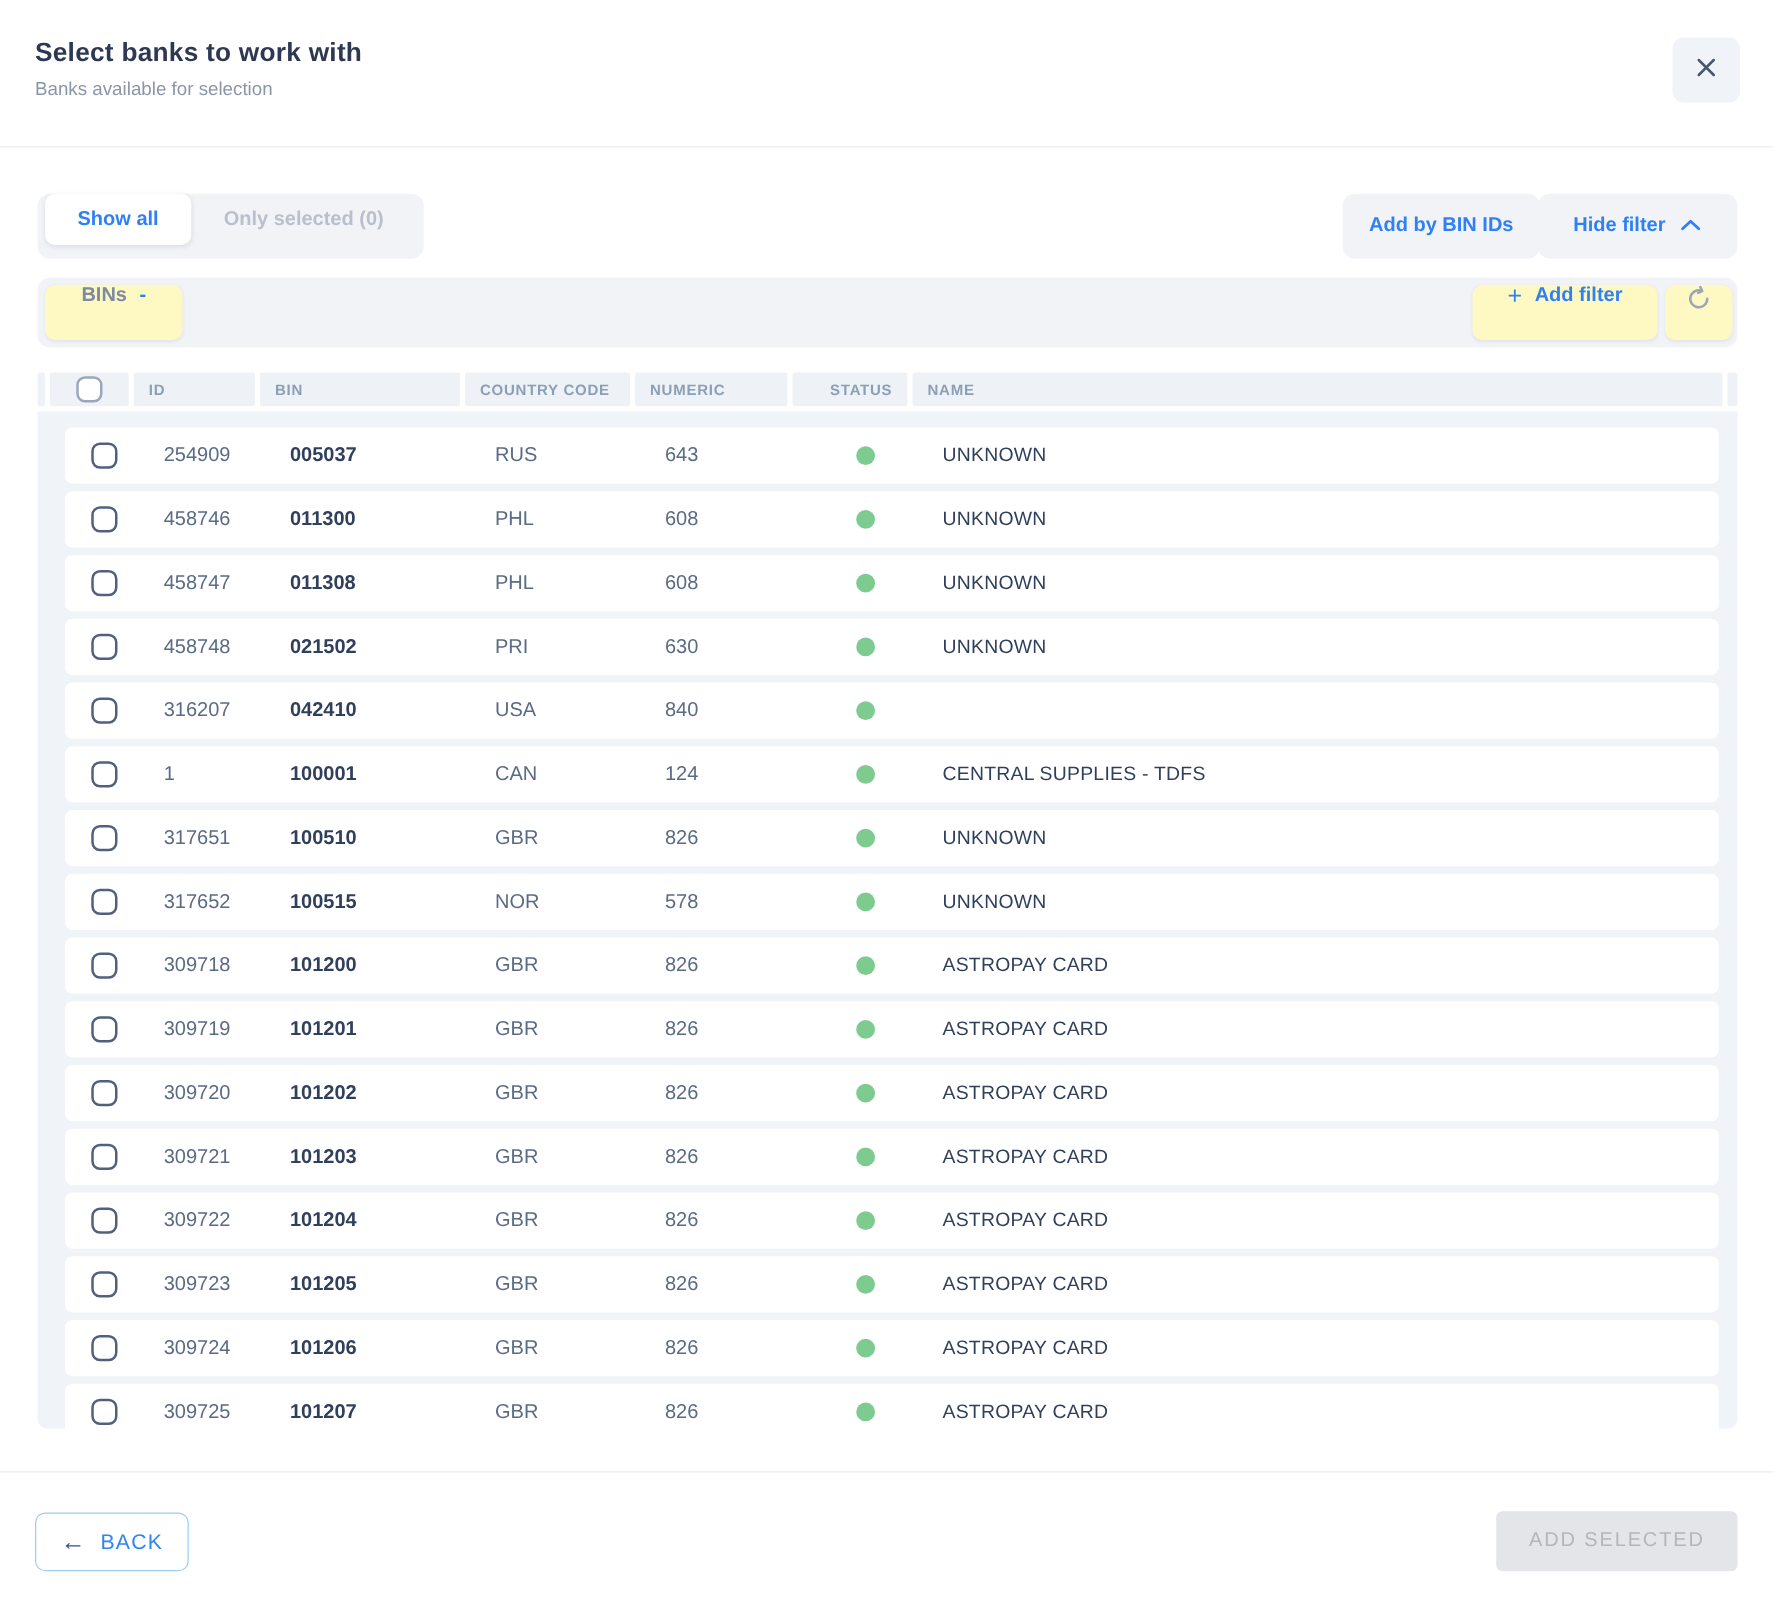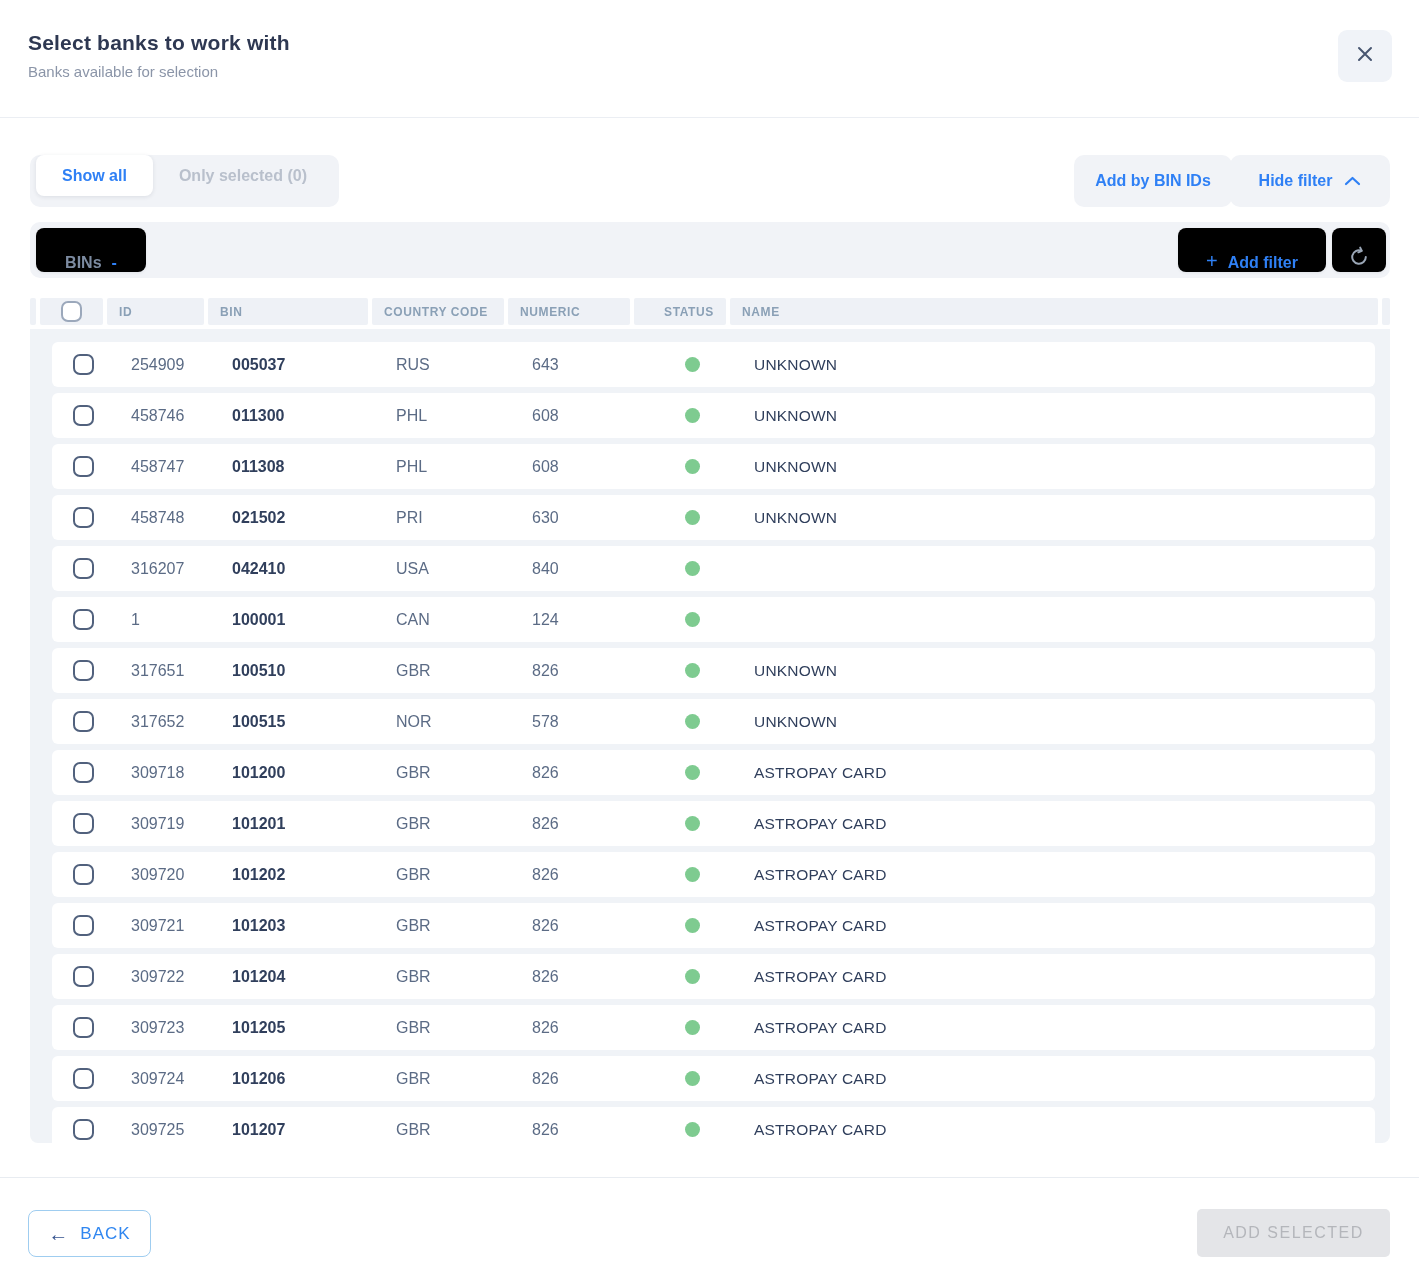--- a/index.html
+++ b/index.html
@@ -23,22 +23,22 @@
   .toggle-tab.inactive { color: #b9c0cc; }
   .ghost-btn { position: absolute; top: 0; height: 52px; background: #f1f3f7; border-radius: 10px;
     display: flex; align-items: center; justify-content: center; gap: 12px;
     font-size: 16px; font-weight: 700; color: #2f80f5; cursor: pointer; }
   .btn-add-bins { left: 1030px; width: 158px; margin-left: 14px; }
   .btn-hide-filter { left: 1200px; width: 160px; }
 
   
   .filter-bar { position: absolute; left: 30px; top: 222px; width: 1360px; height: 56px;
     background: #f1f3f7; border-radius: 10px; }
-  .white-chip { position: absolute; top: 6px; height: 44px; background: #000000; border-radius: 8px;
-    box-shadow: 0 1px 3px rgba(30,40,60,0.07); display: flex; align-items: flex-end; justify-content: center; cursor: pointer; }
+  .white-chip { position: absolute; top: 6px; height: 44px; background: #fef9c3; border-radius: 8px;
+    box-shadow: 0 1px 3px rgba(30,40,60,0.07); display: flex; align-items: flex-start; justify-content: center; cursor: pointer; }
   .bins-chip { left: 6px; width: 110px; gap: 10px; }
   .bins-chip .chip-label { font-size: 16px; font-weight: 700; color: #7c8ba1; }
   .bins-chip .chip-value { font-size: 16px; font-weight: 700; color: #2f80f5; }
   .add-filter-btn { right: 64px; width: 148px; gap: 10px; font-size: 16px; font-weight: 700; color: #2f80f5; }
   .add-filter-btn .plus { font-size: 20px; font-weight: 400; line-height: 1; transform: translateY(-1px); }
   .refresh-btn { right: 4px; width: 54px; }
 
   
   .thead { position: absolute; left: 30px; top: 298px; width: 1360px; height: 27px; display: flex; gap: 4px; }
   .th { background: #eef1f6; height: 27px; display: flex; align-items: center; border-radius: 2px;
@@ -207,20 +207,21 @@
       <div class="td w-cb center">
         <div class="checkbox"></div>
       </div>
       <div class="td w-id">1</div>
       <div class="td w-bin bold">100001</div>
       <div class="td w-cc">CAN</div>
       <div class="td w-num">124</div>
       <div class="td w-st center">
         <span class="status-dot" style="background:#7ecb90"></span>
       </div>
+      <div class="td w-name td-name">CENTRAL SUPPLIES - TDFS</div>
     </div>
     <div class="trow">
       <div class="td w-cb center">
         <div class="checkbox"></div>
       </div>
       <div class="td w-id">317651</div>
       <div class="td w-bin bold">100510</div>
       <div class="td w-cc">GBR</div>
       <div class="td w-num">826</div>
       <div class="td w-st center">

